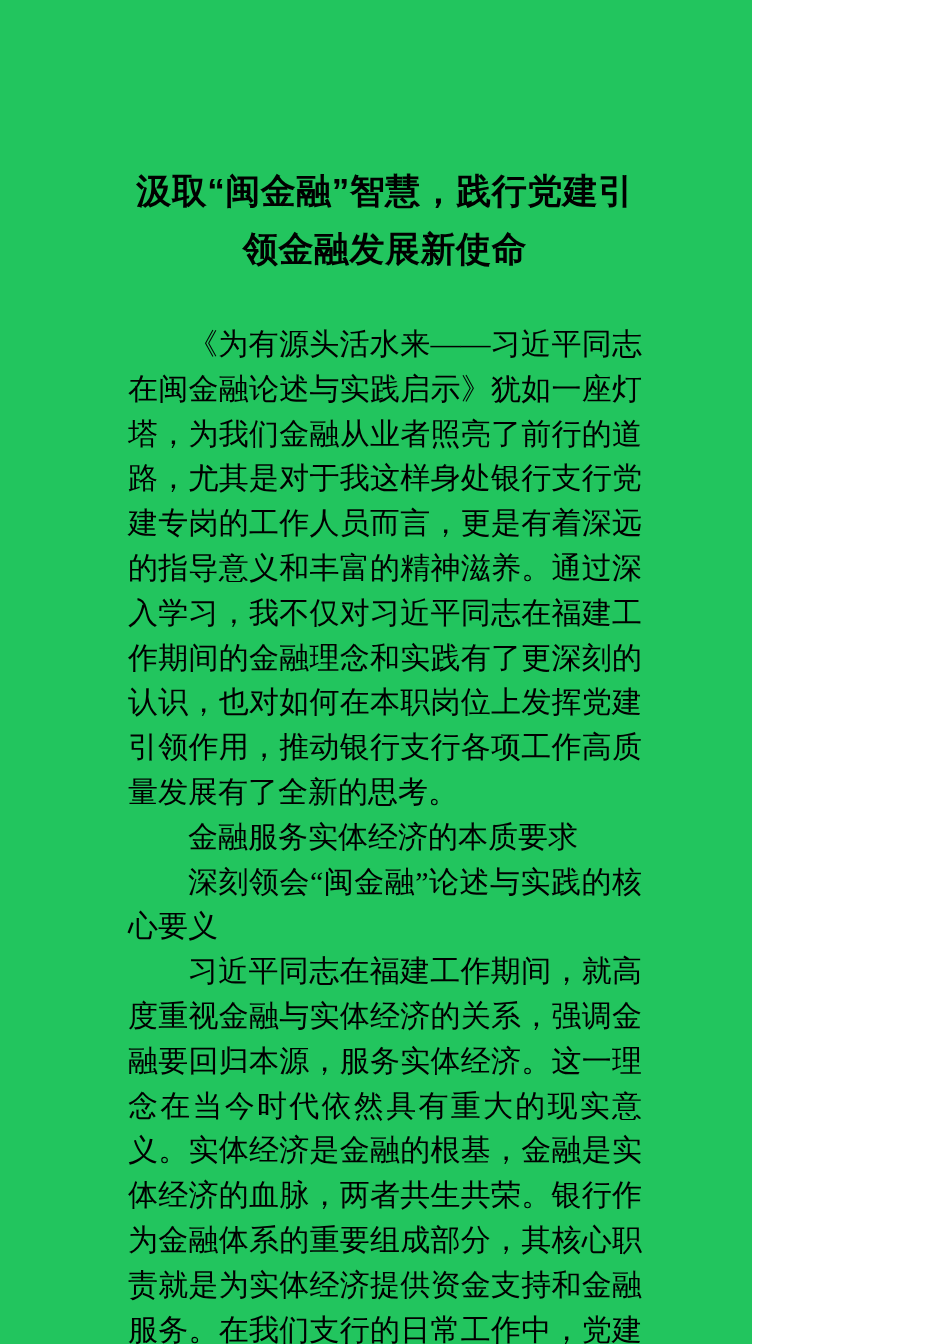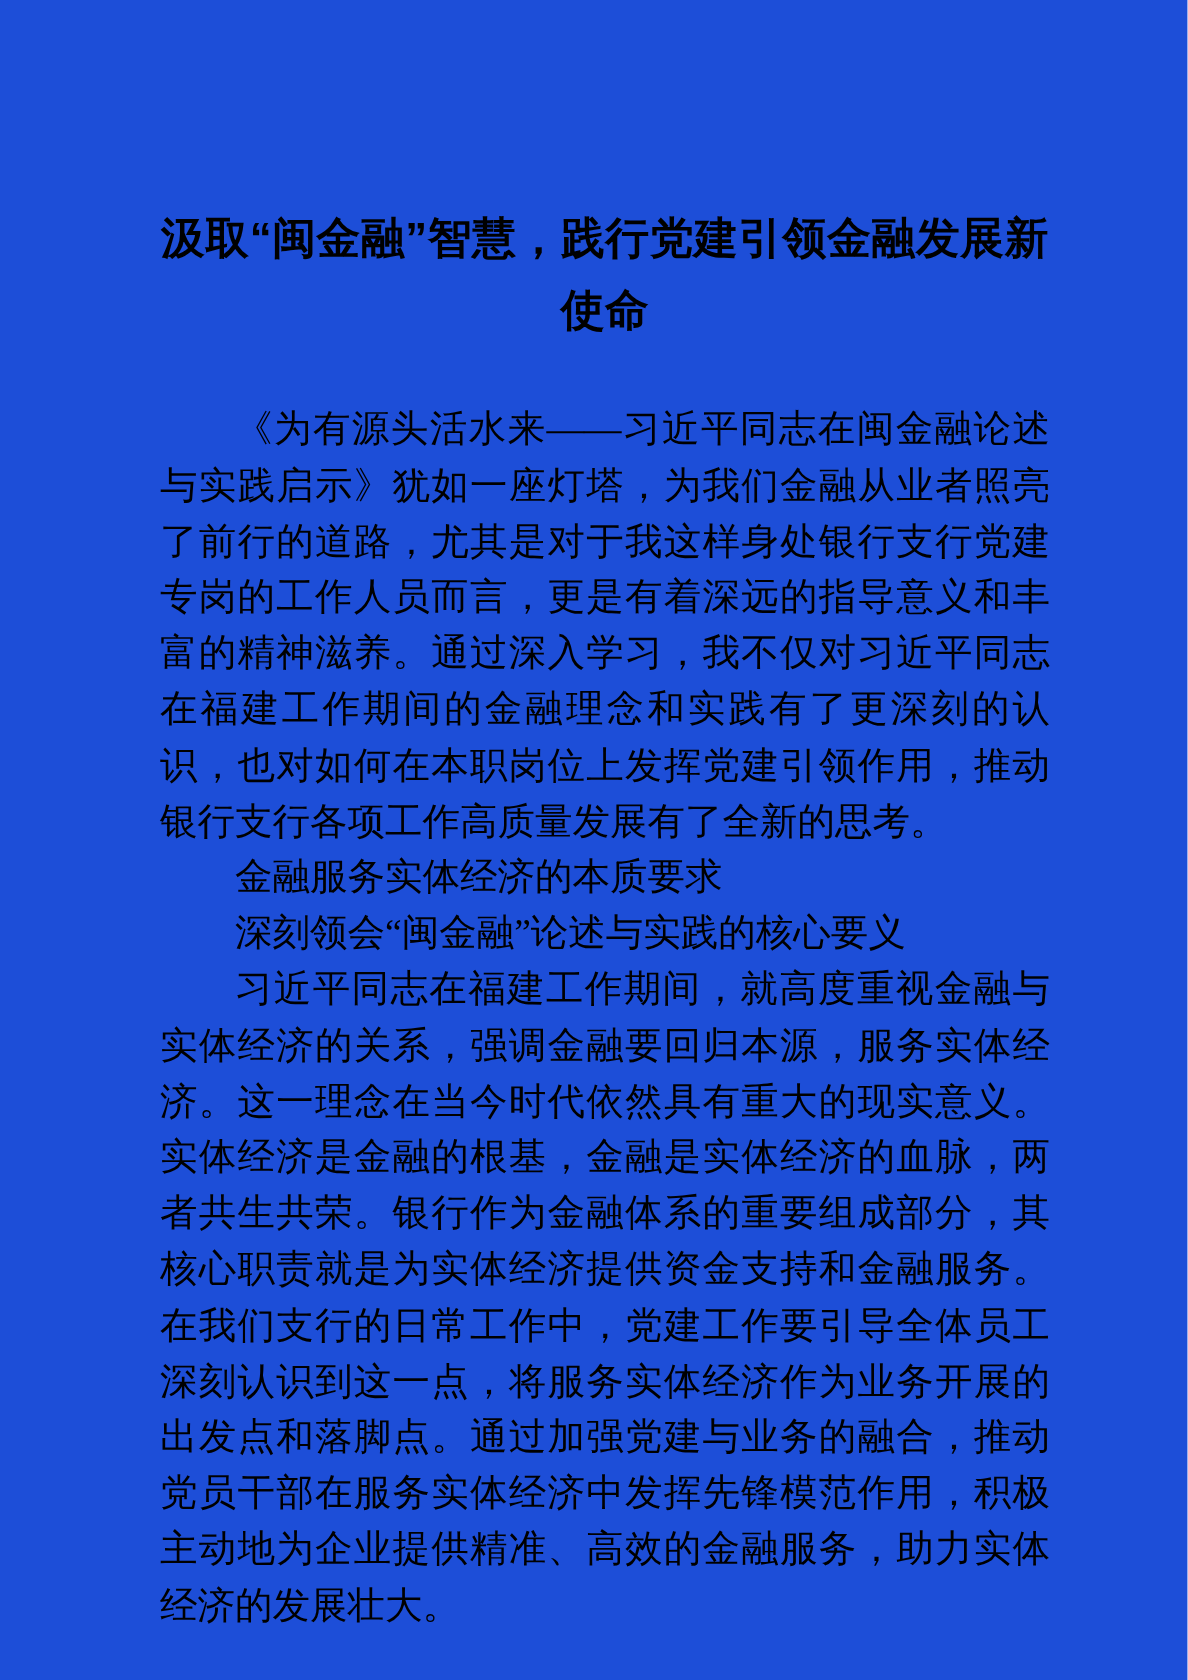--- a/index.html
+++ b/index.html
@@ -2,24 +2,24 @@
 <html><head>
 <meta charset="utf-8">
 <style>
   html, body {
     margin: 0;
     padding: 0;
     background: #ffffff;
   }
   .page {
     position: relative;
-    width: 950px;
+    width: 752px;
     height: 1344px;
     box-sizing: border-box;
-    background: #1d4ed8;
+    background: #22c55e;
     color: #000000;
     padding: 162px 110px 0 128px;
     overflow: hidden;
   }
   .doc-title {
     font-family: "Liberation Sans", "DejaVu Sans", sans-serif;
     font-size: 35px;
     font-weight: 700;
     line-height: 58px;
     text-align: center;

